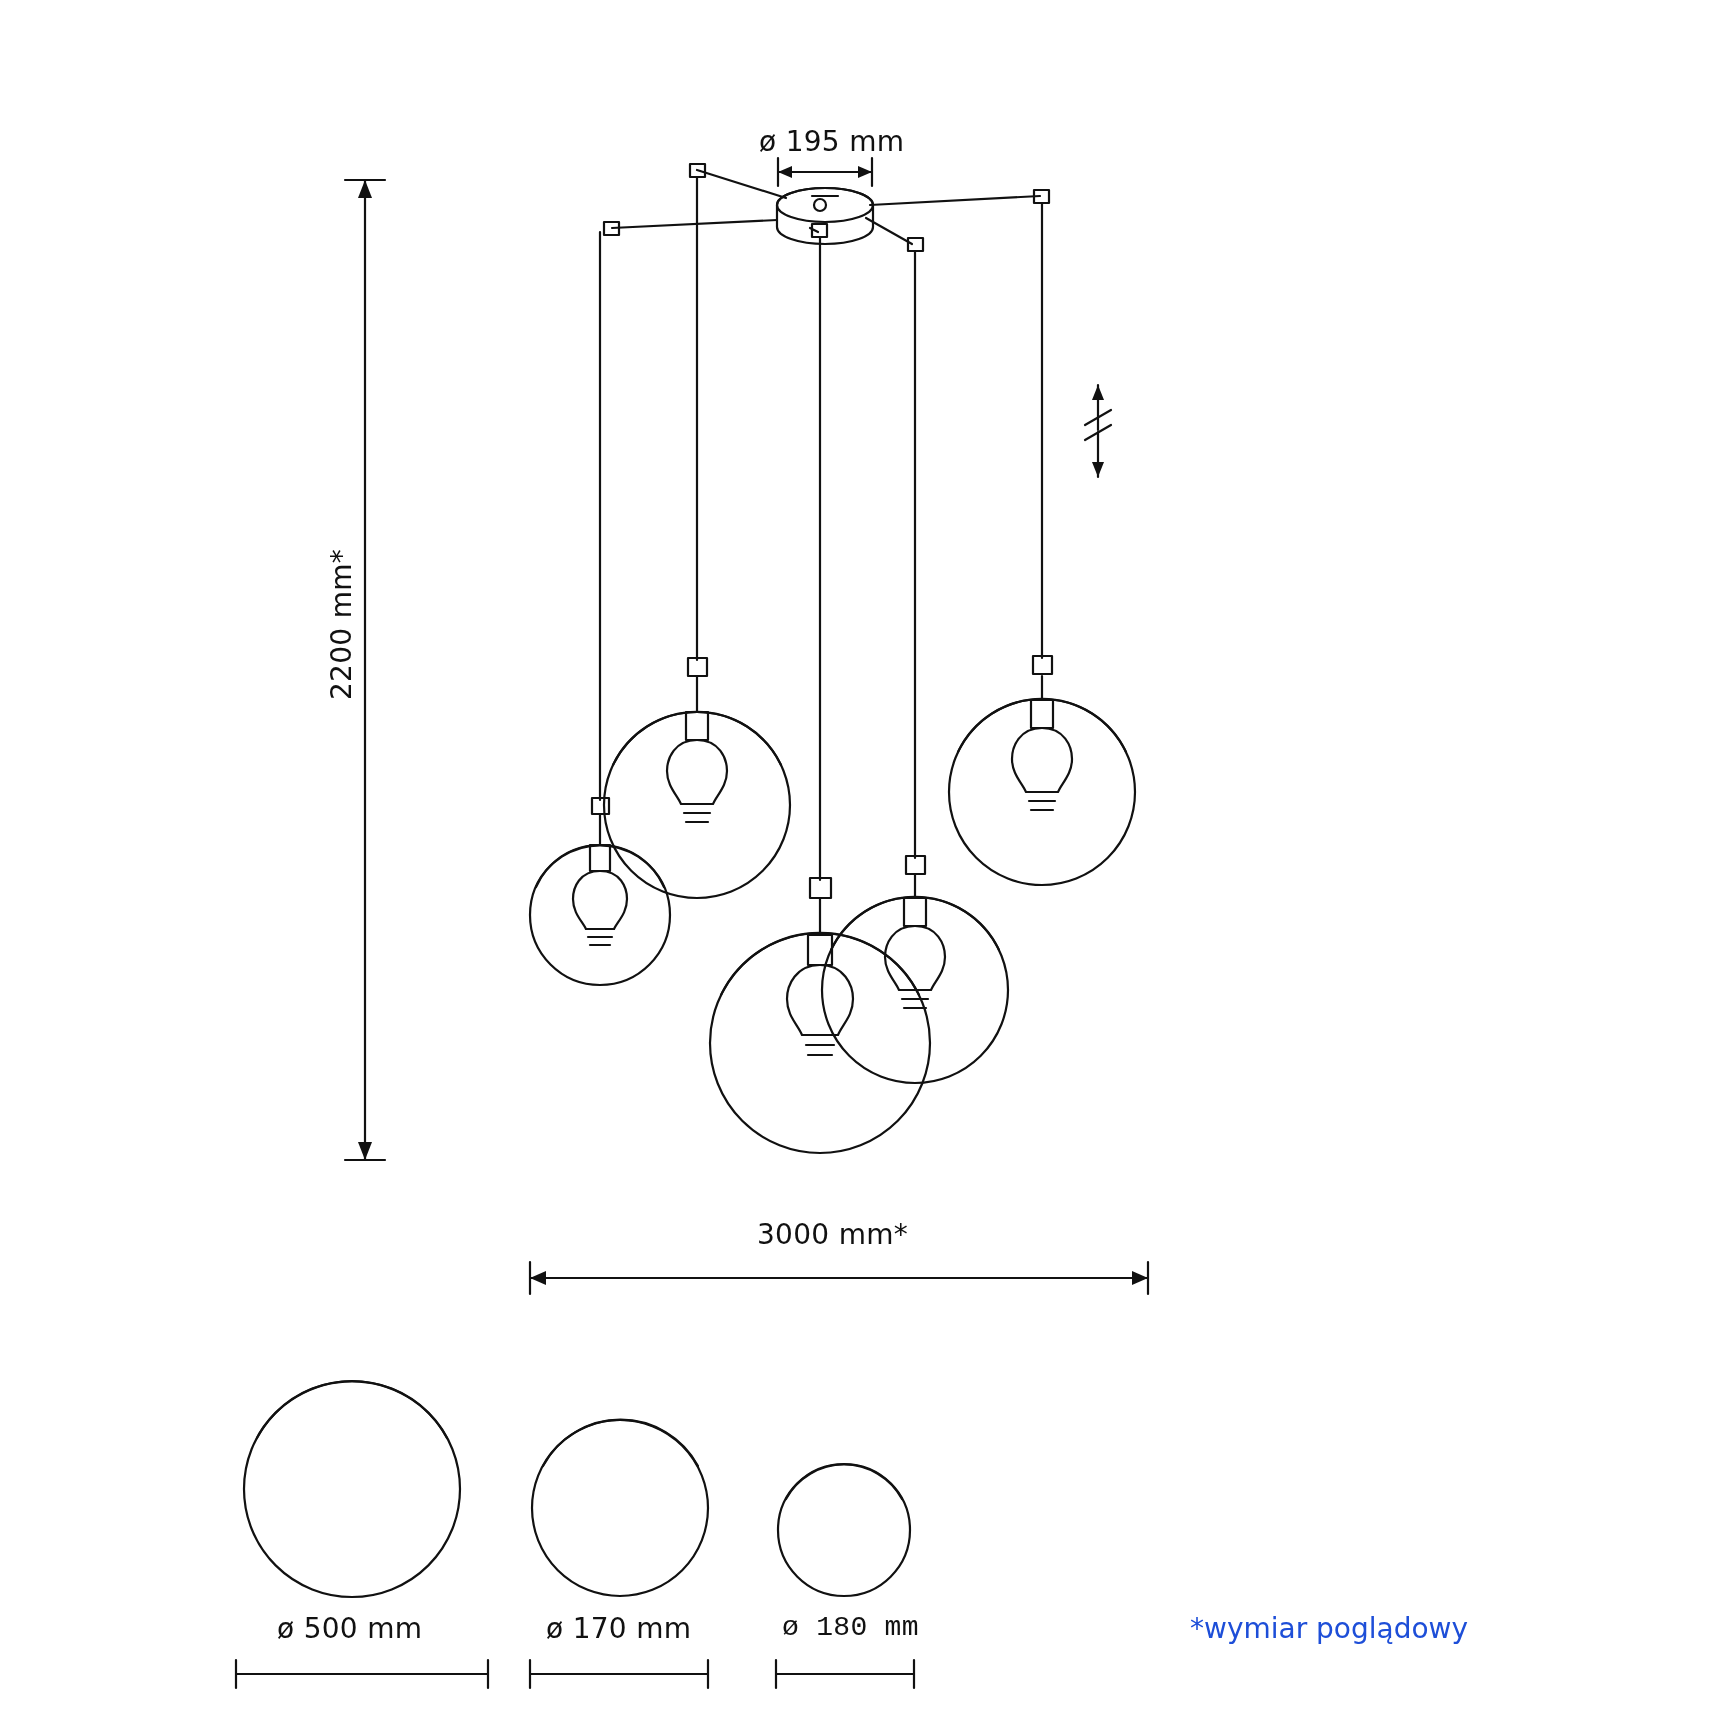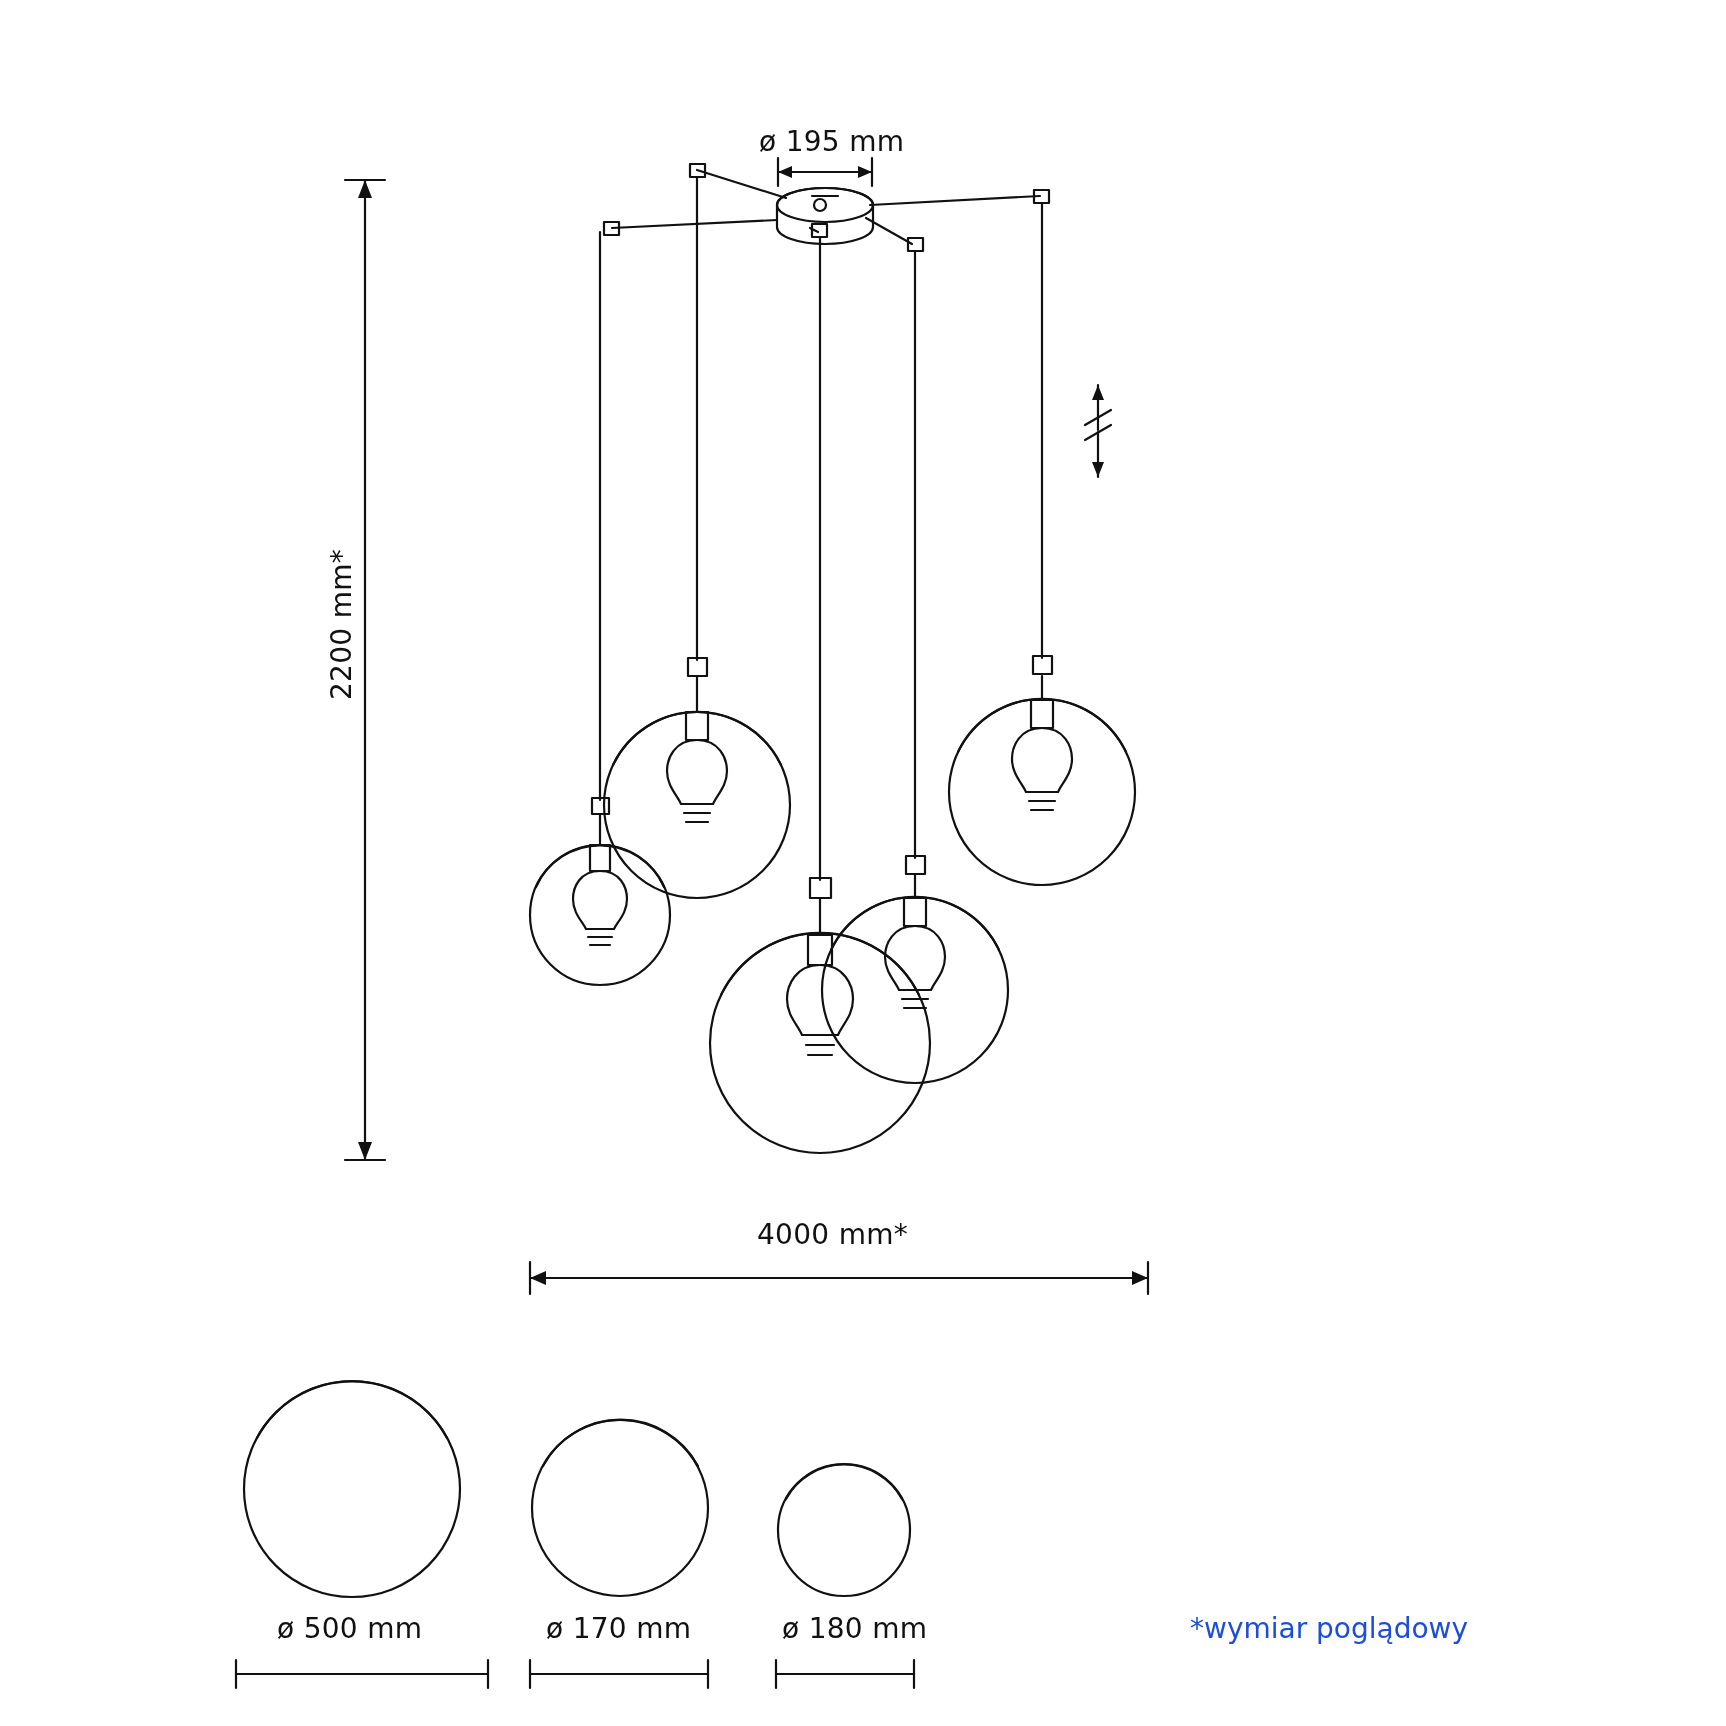--- a/index.html
+++ b/index.html
@@ -210,23 +210,23 @@
         <line x1="914" y1="1660" x2="914" y2="1688"></line>
       </g>
 
     </g>
   </svg>
 
   <div class="lbl big" style="left:759px; top:125px;">ø 195 mm</div>
 
   <div class="lbl big vertical" style="left:325px; top:700px;">2200 mm*</div>
 
-  <div class="lbl big" style="left:757px; top:1218px;">4000 mm*</div>
+  <div class="lbl big" style="left:757px; top:1218px;">3000 mm*</div>
 
   <div class="lbl big" style="left:277px; top:1612px;">ø 500 mm</div>
 
   <div class="lbl big" style="left:546px; top:1612px;">ø 170 mm</div>
 
-  <div class="lbl big" style="left:782px; top:1612px;">ø 180 mm</div>
+  <div class="lbl big" style="left:782px; top:1612px;font-family:Liberation Mono, monospace;">ø 180 mm</div>
 
   <div class="note" style="left:1190px; top:1612px;">*wymiar poglądowy</div>
 
 </div>
 
 </body></html>

